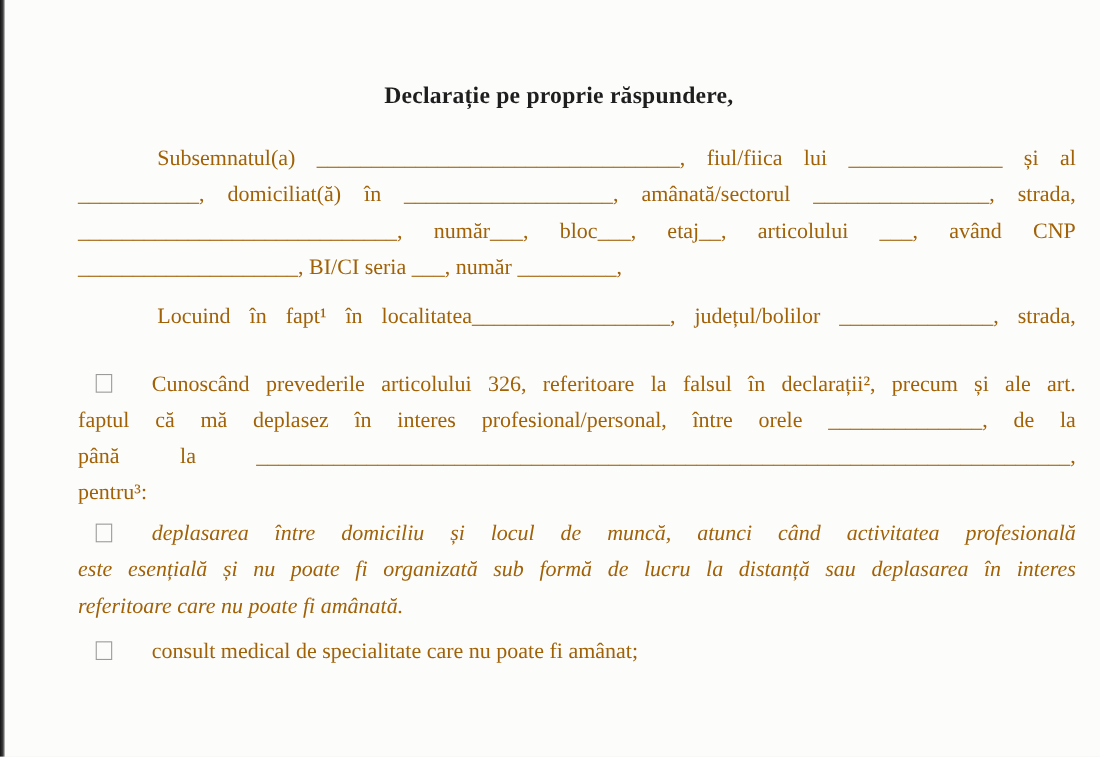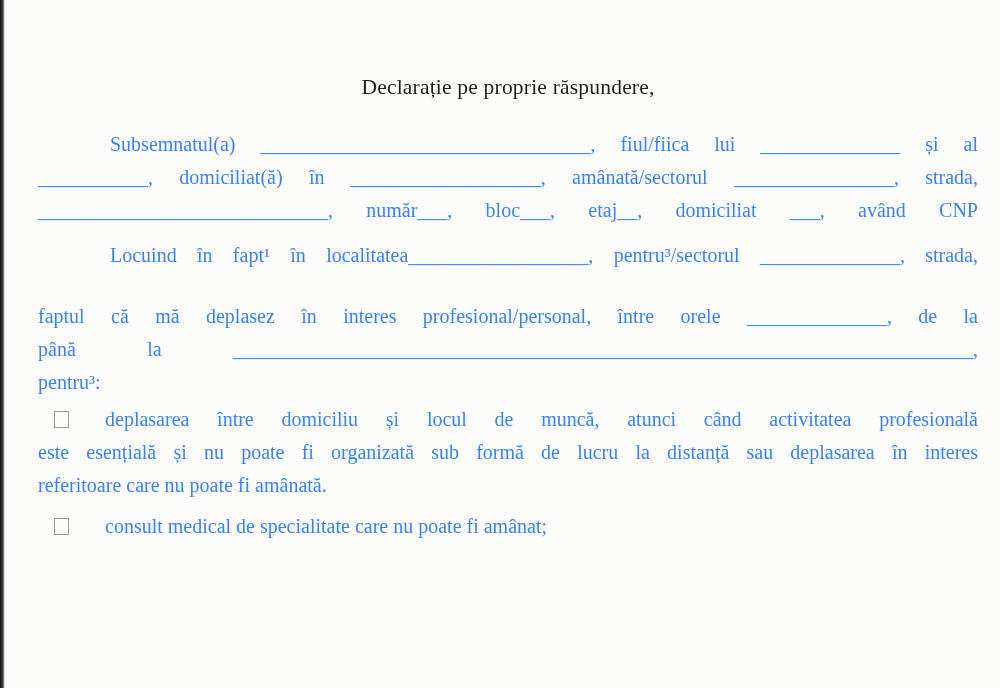--- a/index.html
+++ b/index.html
@@ -16,67 +16,70 @@
     color: #1e1e1e;
     filter: blur(0.35px);
   }
   .scan-edge {
     position: absolute; left: 0; top: 0; bottom: 0; width: 5px;
     background: linear-gradient(to right, #141414 0%, #3f3f3f 55%, rgba(130,130,130,0) 100%);
   }
   .title {
     font-size: 21.5px;
     line-height: 30px;
-    font-weight: 400;
+    font-weight: 700;
     text-align: center;
     letter-spacing: 0.2px;
     margin-bottom: 26px;
   }
   .para { font-size: 20px; }
   .para .line {
     line-height: 33px;
     text-align: justify;
     text-align-last: justify;
-    color: #3b82f6;
+    color: #a16207;
+    margin-left: 33px;
   }
   .para .line.last { text-align-last: left; }
   .para .line.indent { text-indent: 72px; }
   .para .line.cb { text-indent: 16px; }
   .p-subsemnatul { margin-bottom: 12px; }
   .p-locuind     { margin-bottom: 28px; }
   .p-cunoscand   { margin-bottom: 4px; }
-  .p-deplasarea  { margin-bottom: 8px; }
+  .p-deplasarea  { margin-bottom: 8px; font-style: italic; }
   .checkbox {
     display: inline-block;
     width: 15px; height: 17px;
     border: 1.6px solid #9b9b9b;
     background: transparent;
     margin-right: 36px;
     vertical-align: -2px;
   }
 </style>
 </head>
 <body>
 
 <div class="page">
   <div class="scan-edge"></div>
 
   <h1 class="title">Declarație pe proprie răspundere,</h1>
 
   <div class="para p-subsemnatul">
     <div class="line indent">Subsemnatul(a) _________________________________, fiul/fiica lui ______________ și al</div>
     <div class="line">___________, domiciliat(ă) în ___________________, amânată/sectorul ________________, strada,</div>
-    <div class="line">_____________________________, număr___, bloc___, etaj__, domiciliat ___, având CNP</div>
+    <div class="line">_____________________________, număr___, bloc___, etaj__, articolului ___, având CNP</div>
+    <div class="line last">____________________, BI/CI seria ___, număr _________,</div>
   </div>
 
   <div class="para p-locuind">
-    <div class="line indent">Locuind în fapt¹ în localitatea__________________, pentru³/sectorul ______________, strada,</div>
+    <div class="line indent">Locuind în fapt¹ în localitatea__________________, județul/bolilor ______________, strada,</div>
   </div>
 
   <div class="para p-cunoscand">
+    <div class="line cb"><span class="checkbox"></span><span>Cunoscând prevederile articolului 326, referitoare la falsul în declarații², precum și ale art.</span></div>
     <div class="line">faptul că mă deplasez în interes profesional/personal, între orele ______________, de la</div>
     <div class="line">până la __________________________________________________________________________,</div>
     <div class="line last">pentru³:</div>
   </div>
 
   <div class="para p-deplasarea">
     <div class="line cb"><span class="checkbox"></span><span>deplasarea între domiciliu și locul de muncă, atunci când activitatea profesională</span></div>
     <div class="line">este esențială și nu poate fi organizată sub formă de lucru la distanță sau deplasarea în interes</div>
     <div class="line last">referitoare care nu poate fi amânată.</div>
   </div>

